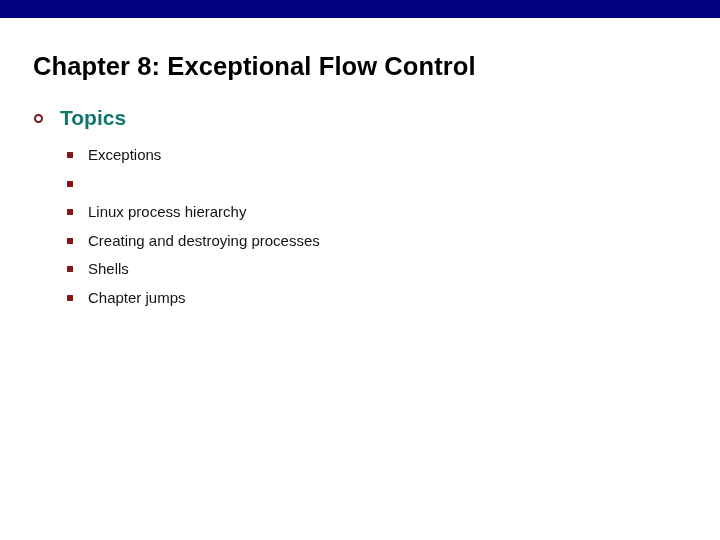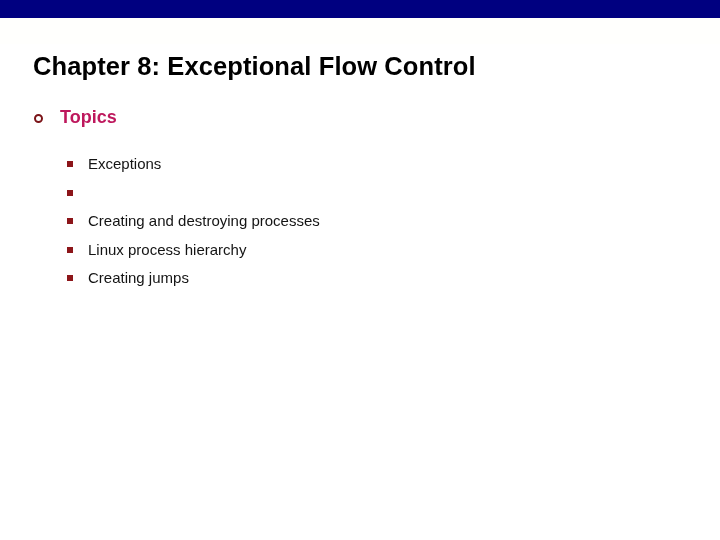--- a/index.html
+++ b/index.html
@@ -86,30 +86,30 @@
     left: 0px;
     top: 5px;
     width: 5px;
     height: 5px;
     border: 2.2px solid #7b1418;
     border-radius: 50%;
     box-sizing: content-box;
   }
 
   .lvl1-text {
-    font-size: 18px;
+    font-size: 21px;
     font-weight: bold;
-    color: #be185d;
+    color: #0f766e;
     line-height: 19px;
     margin-left: 13px;
     white-space: nowrap;
   }
 
   .lvl2-list {
-    margin-top: 19px;
+    margin-top: 10px;
   }
 
   .lvl2-row {
     position: relative;
     display: flex;
     align-items: flex-start;
     padding-left: 67px;
     height: 28.5px;
   }
 
@@ -161,30 +161,34 @@
         <span class="lvl2-bullet"></span>
         <span class="lvl2-text">Exceptions</span>
       </div>
 
       <div class="lvl2-row">
         <span class="lvl2-bullet"></span>
       </div>
 
       <div class="lvl2-row">
         <span class="lvl2-bullet"></span>
+        <span class="lvl2-text">Linux process hierarchy</span>
+      </div>
+
+      <div class="lvl2-row">
+        <span class="lvl2-bullet"></span>
         <span class="lvl2-text">Creating and destroying processes</span>
       </div>
 
       <div class="lvl2-row">
         <span class="lvl2-bullet"></span>
-        <span class="lvl2-text">Linux process hierarchy</span>
+        <span class="lvl2-text">Shells</span>
       </div>
-
 
 
       <div class="lvl2-row">
         <span class="lvl2-bullet"></span>
-        <span class="lvl2-text">Creating jumps</span>
+        <span class="lvl2-text">Chapter jumps</span>
       </div>
 
     </div>
   </div>
 </div>
 
 </body></html>

